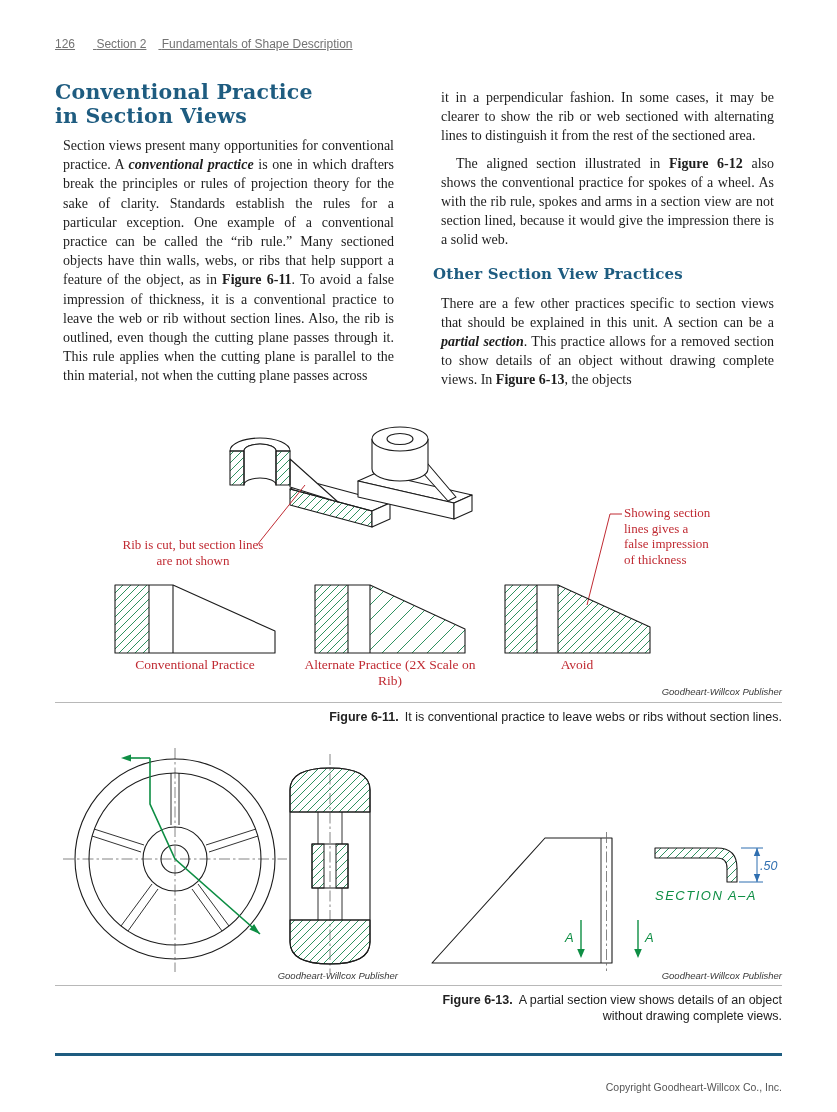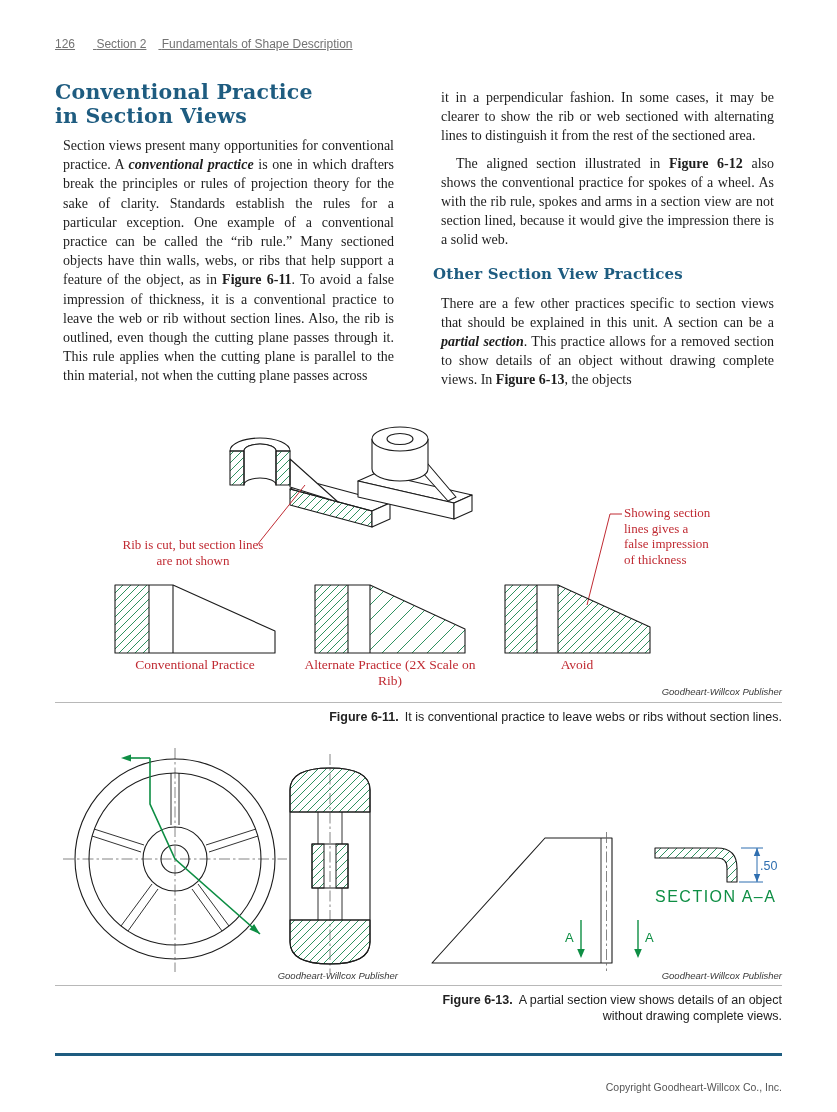--- a/index.html
+++ b/index.html
@@ -47,21 +47,21 @@
     position:absolute; font:12.5px/16px "Liberation Sans", sans-serif; color:#222222;
     text-align:right;
   }
   .cap b { margin-right:6px; }
   .bluebar { position:absolute; height:3px; background:var(--heading_blue); }
   .copyright {
     position:absolute; right:55px; top:1061px;
     font:10.5px "Liberation Sans", sans-serif; color:#555555;margin-top:20px;
   }
   .fig-svg { position:absolute; }
-  .tech-label { position:absolute; font-family:"Liberation Sans", sans-serif; }
+  .tech-label { position:absolute; font-family:"Liberation Sans", sans-serif;font-style:italic; }
   .green-txt { color:var(--arrow_green); }
   .blue-txt  { color:var(--dimension_blue); }
   
   .wf  { fill:#ffffff; stroke:#1c1c1c; stroke-width:1.1; stroke-linejoin:round; }
   .ol  { fill:none; stroke:#1c1c1c; stroke-width:1.1; stroke-linejoin:round; }
   .olt { fill:none; stroke:#1c1c1c; stroke-width:0.9; }
   .olstroke2 { stroke:#1c1c1c; stroke-width:1.1; stroke-linejoin:round; }
   .hline { stroke:var(--hatch_green); stroke-width:1; }
   .leader { fill:none; stroke:var(--annotation_red); stroke-width:1; }
   .cl { fill:none; stroke:#666666; stroke-width:0.8; stroke-dasharray:11 3 2.5 3; }
@@ -246,21 +246,21 @@
       <line x1="314" y1="54" x2="338" y2="54"></line>
       <line x1="332" y1="20" x2="332" y2="54"></line>
       <polygon class="bfill" points="332,20 328.8,28 335.2,28"></polygon>
       <polygon class="bfill" points="332,54 328.8,46 335.2,46"></polygon>
     </g>
   </svg>
 
   <div class="tech-label green-txt" style="left:565px;top:930px;font-size:13px">A</div>
   <div class="tech-label green-txt" style="left:645px;top:930px;font-size:13px">A</div>
   <div class="tech-label blue-txt" style="left:760px;top:859px;font-size:12.5px">.50</div>
-  <div class="tech-label green-txt" style="left:655px;top:888px;font-size:16px;letter-spacing:1.5px">SECTION A–A</div>
+  <div class="tech-label green-txt" style="left:655px;top:888px;font-size:13px;letter-spacing:1.5px">SECTION A–A</div>
 
   <div class="credit" style="left:612px;top:970px;width:170px">Goodheart-Willcox Publisher</div>
 
   <div class="rule" style="left:55px;top:985px;width:727px"></div>
   <p class="cap" style="left:433px;top:992px;width:349px"><b>Figure 6-13.</b><span>A partial section view shows details of an object without drawing complete views.</span></p>
 
   <div class="bluebar" style="left:55px;top:1053px;width:727px"></div>
   <div class="copyright">Copyright Goodheart-Willcox Co., Inc.</div>
 
 </div>

